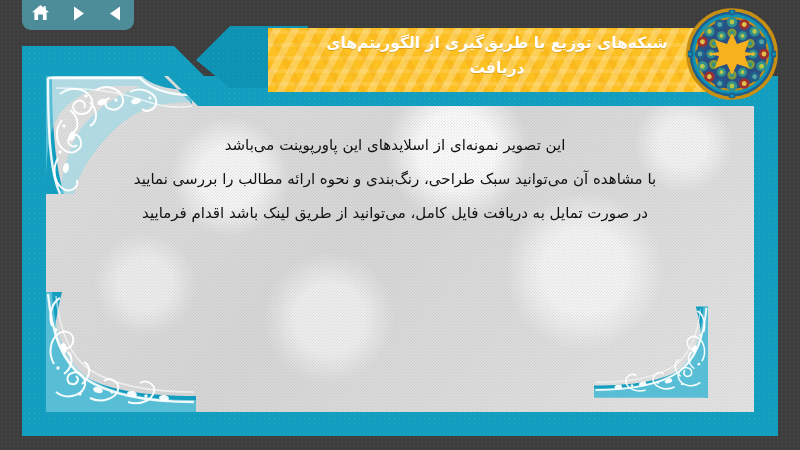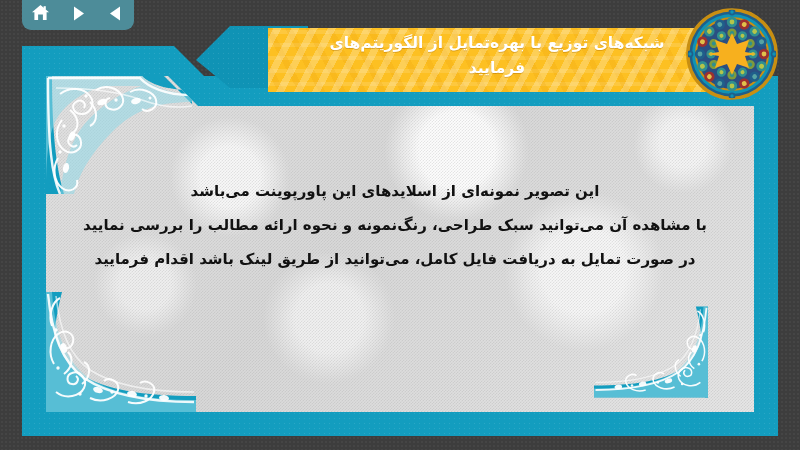--- a/index.html
+++ b/index.html
@@ -138,21 +138,21 @@
   
   .medallion{
     position:absolute;left:684px;top:6px;width:96px;height:96px;z-index:35;
   }
   .medallion svg{display:block;}
 
   
   .body-text{
     position:absolute;left:60px;top:128px;width:670px;z-index:28;
     direction:rtl;text-align:center;color:#111;
-    font-size:15px;line-height:34px;font-weight:700;margin-top:46px;
+    font-size:15px;line-height:34px;font-weight:400;
   }
   .body-line{display:block;white-space:nowrap;}
 </style>
 </head>
 <body>
 
 <div class="slide">
 
   <div class="navbar">
     <div class="navbtn">
@@ -279,22 +279,22 @@
           <circle cx="100" cy="16" r="1.7"></circle>
           <circle cx="12" cy="44" r="1.7"></circle>
           <circle cx="10" cy="82" r="1.7"></circle>
         </g>
       </g>
     </svg>
   </div>
 
   <div class="titlebar">
     <span class="title-text">کامل تعیین محل بهینه تجهیزات خازنی در</span>
-    <span class="title-text" style="margin-top:0;">شبکه‌های توزیع با بهره‌تمایل از الگوریتم‌های</span>
-    <span class="title-text" style="margin-top:0;">فرمایید</span>
+    <span class="title-text" style="margin-top:0;">شبکه‌های توزیع با طریق‌گیری از الگوریتم‌های</span>
+    <span class="title-text" style="margin-top:0;">دریافت</span>
   </div>
 
   <div class="medallion">
     <svg width="96" height="96" viewBox="0 0 96 96">
       <circle cx="48" cy="48" r="45" fill="#c98f12"></circle>
       <circle cx="48" cy="48" r="42.5" fill="#1f5f8b"></circle>
       <circle cx="48" cy="48" r="40" fill="#0f93b5"></circle>
       <circle cx="48" cy="48" r="37" fill="#c98f12"></circle>
       <circle cx="48" cy="48" r="35" fill="#2a4f82"></circle>
 
@@ -429,17 +429,17 @@
           <circle cx="48" cy="90" r="1.7"></circle>
         <circle cx="6" cy="48" r="1.7"></circle>
           <circle cx="90" cy="48" r="1.7"></circle>
       </g>
       <circle cx="48" cy="48" r="45" fill="none" stroke="#c98f12" stroke-width="1.6"></circle>
     </svg>
   </div>
 
   <div class="body-text">
     <span class="body-line">این تصویر نمونه‌ای از اسلایدهای این پاورپوینت می‌باشد</span>
-    <span class="body-line">با مشاهده آن می‌توانید سبک طراحی، رنگ‌نمونه و نحوه ارائه مطالب را بررسی نمایید</span>
+    <span class="body-line">با مشاهده آن می‌توانید سبک طراحی، رنگ‌بندی و نحوه ارائه مطالب را بررسی نمایید</span>
     <span class="body-line">در صورت تمایل به دریافت فایل کامل، می‌توانید از طریق لینک باشد اقدام فرمایید</span>
   </div>
 
 </div>
 
 </body></html>

